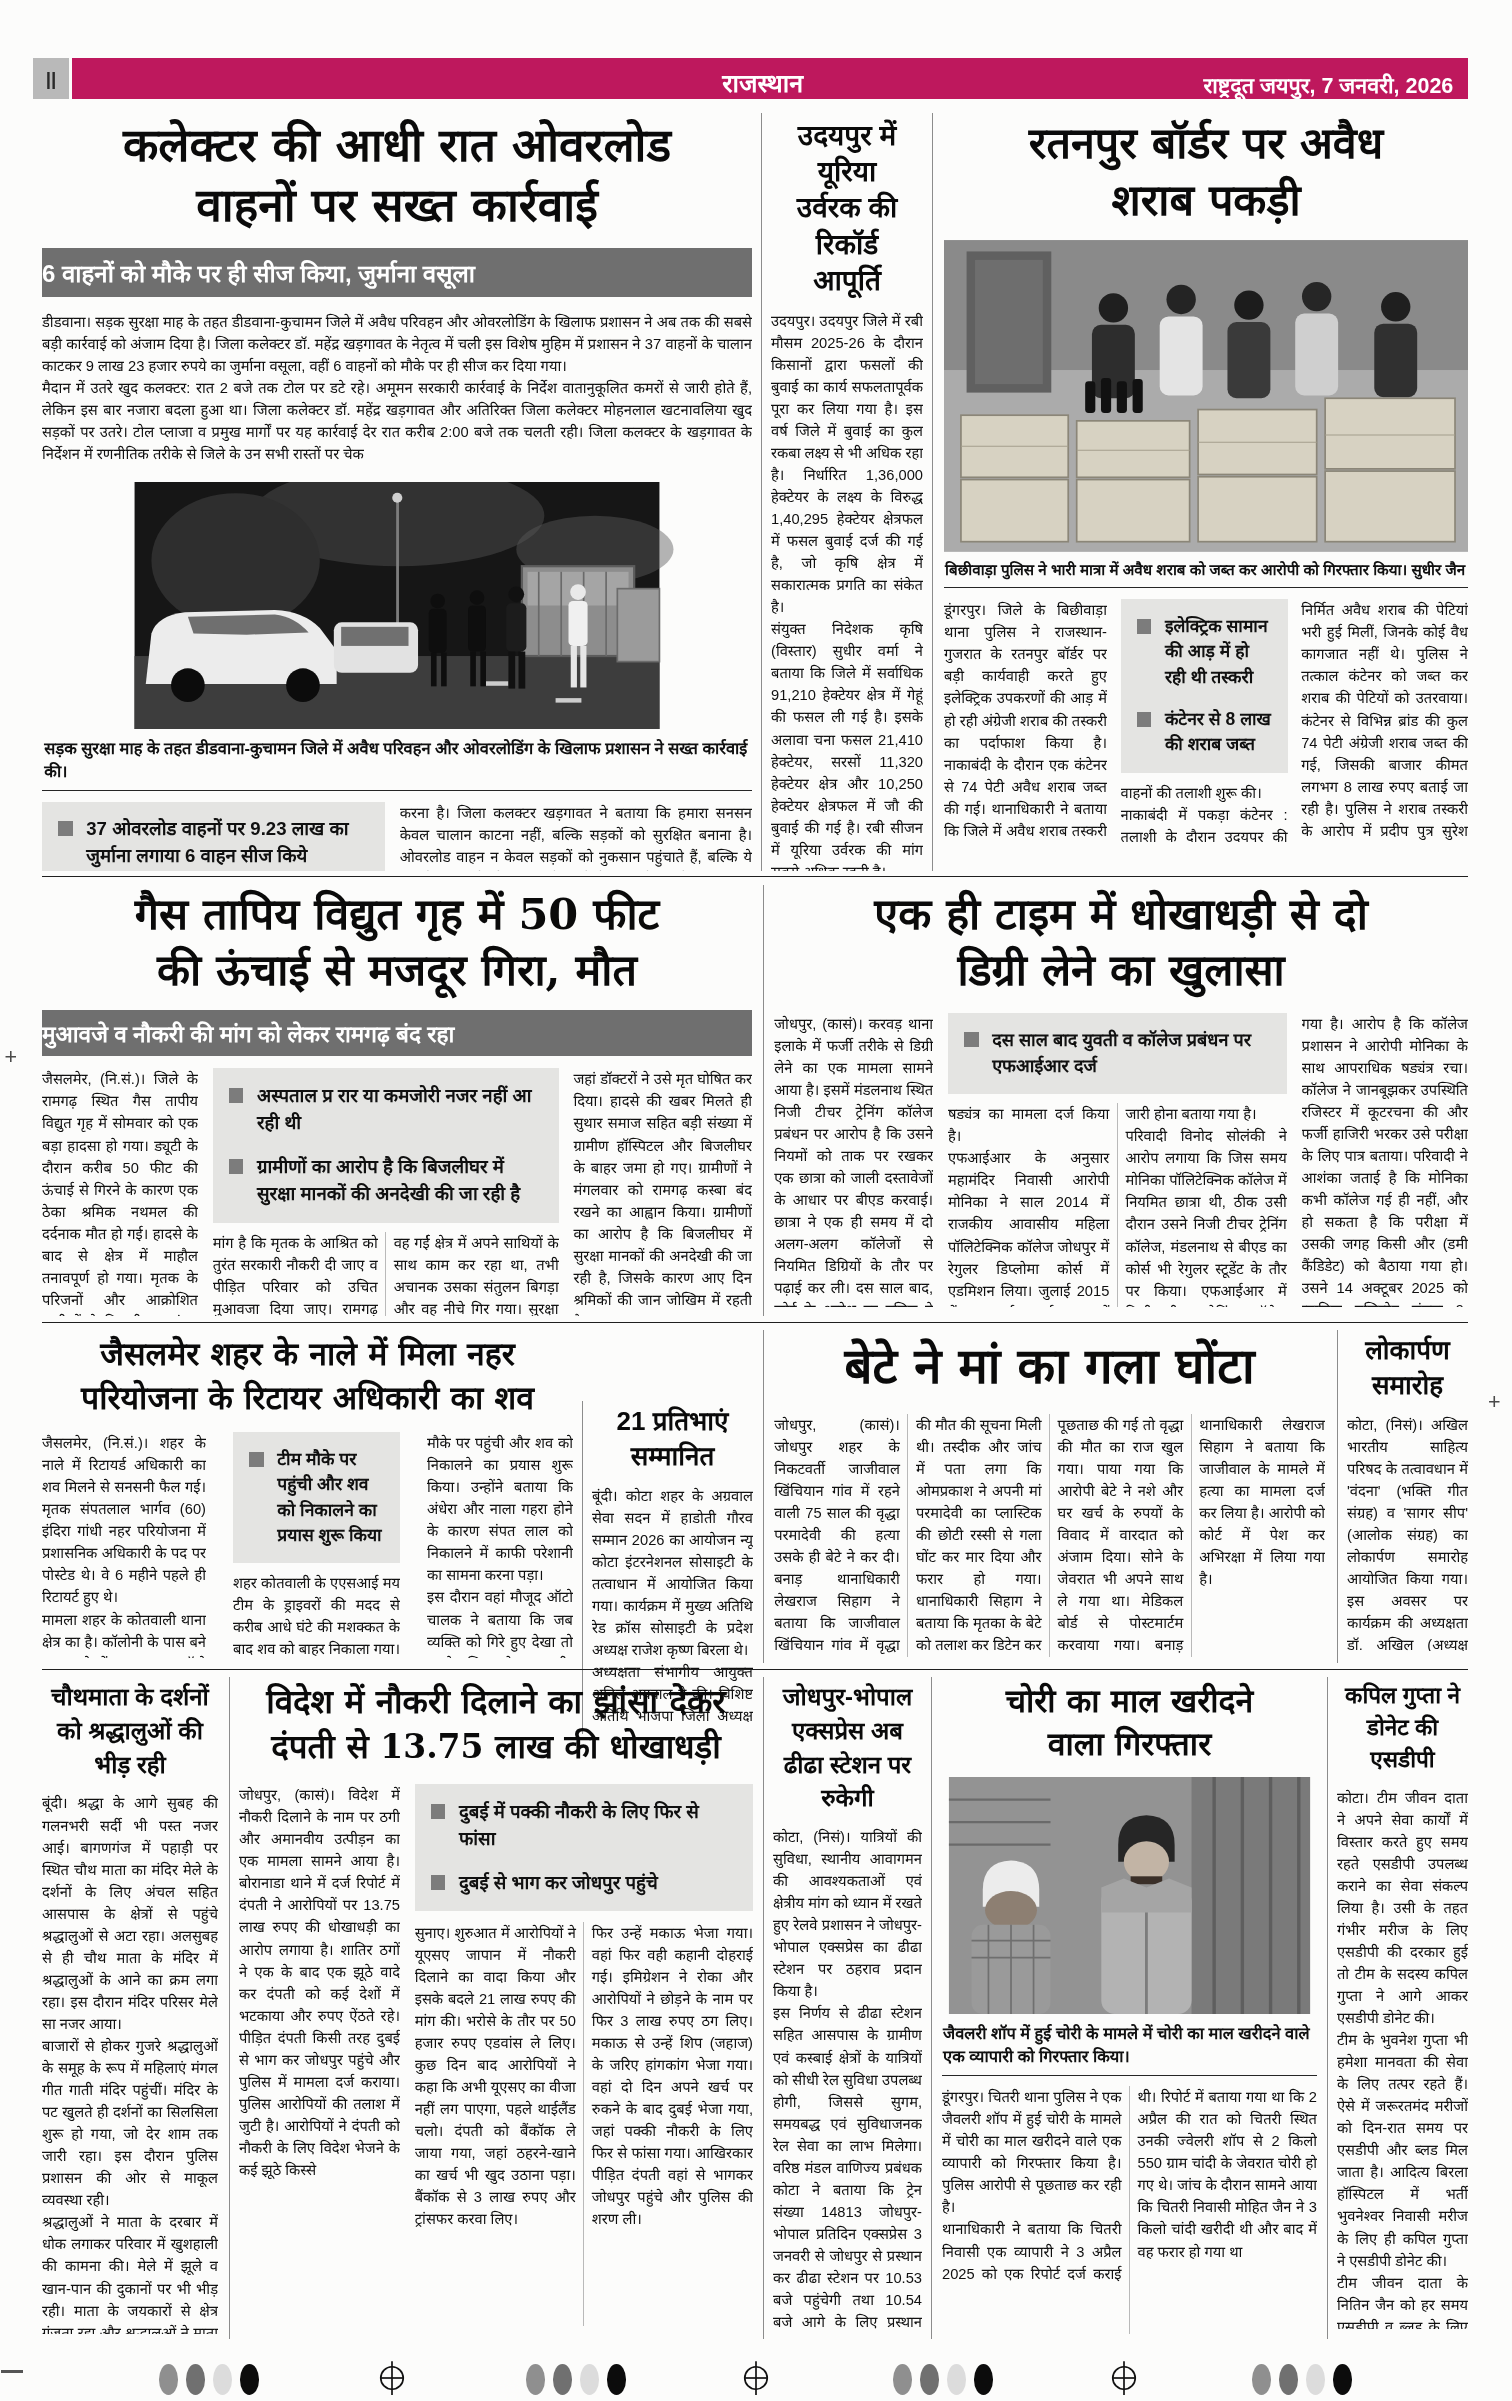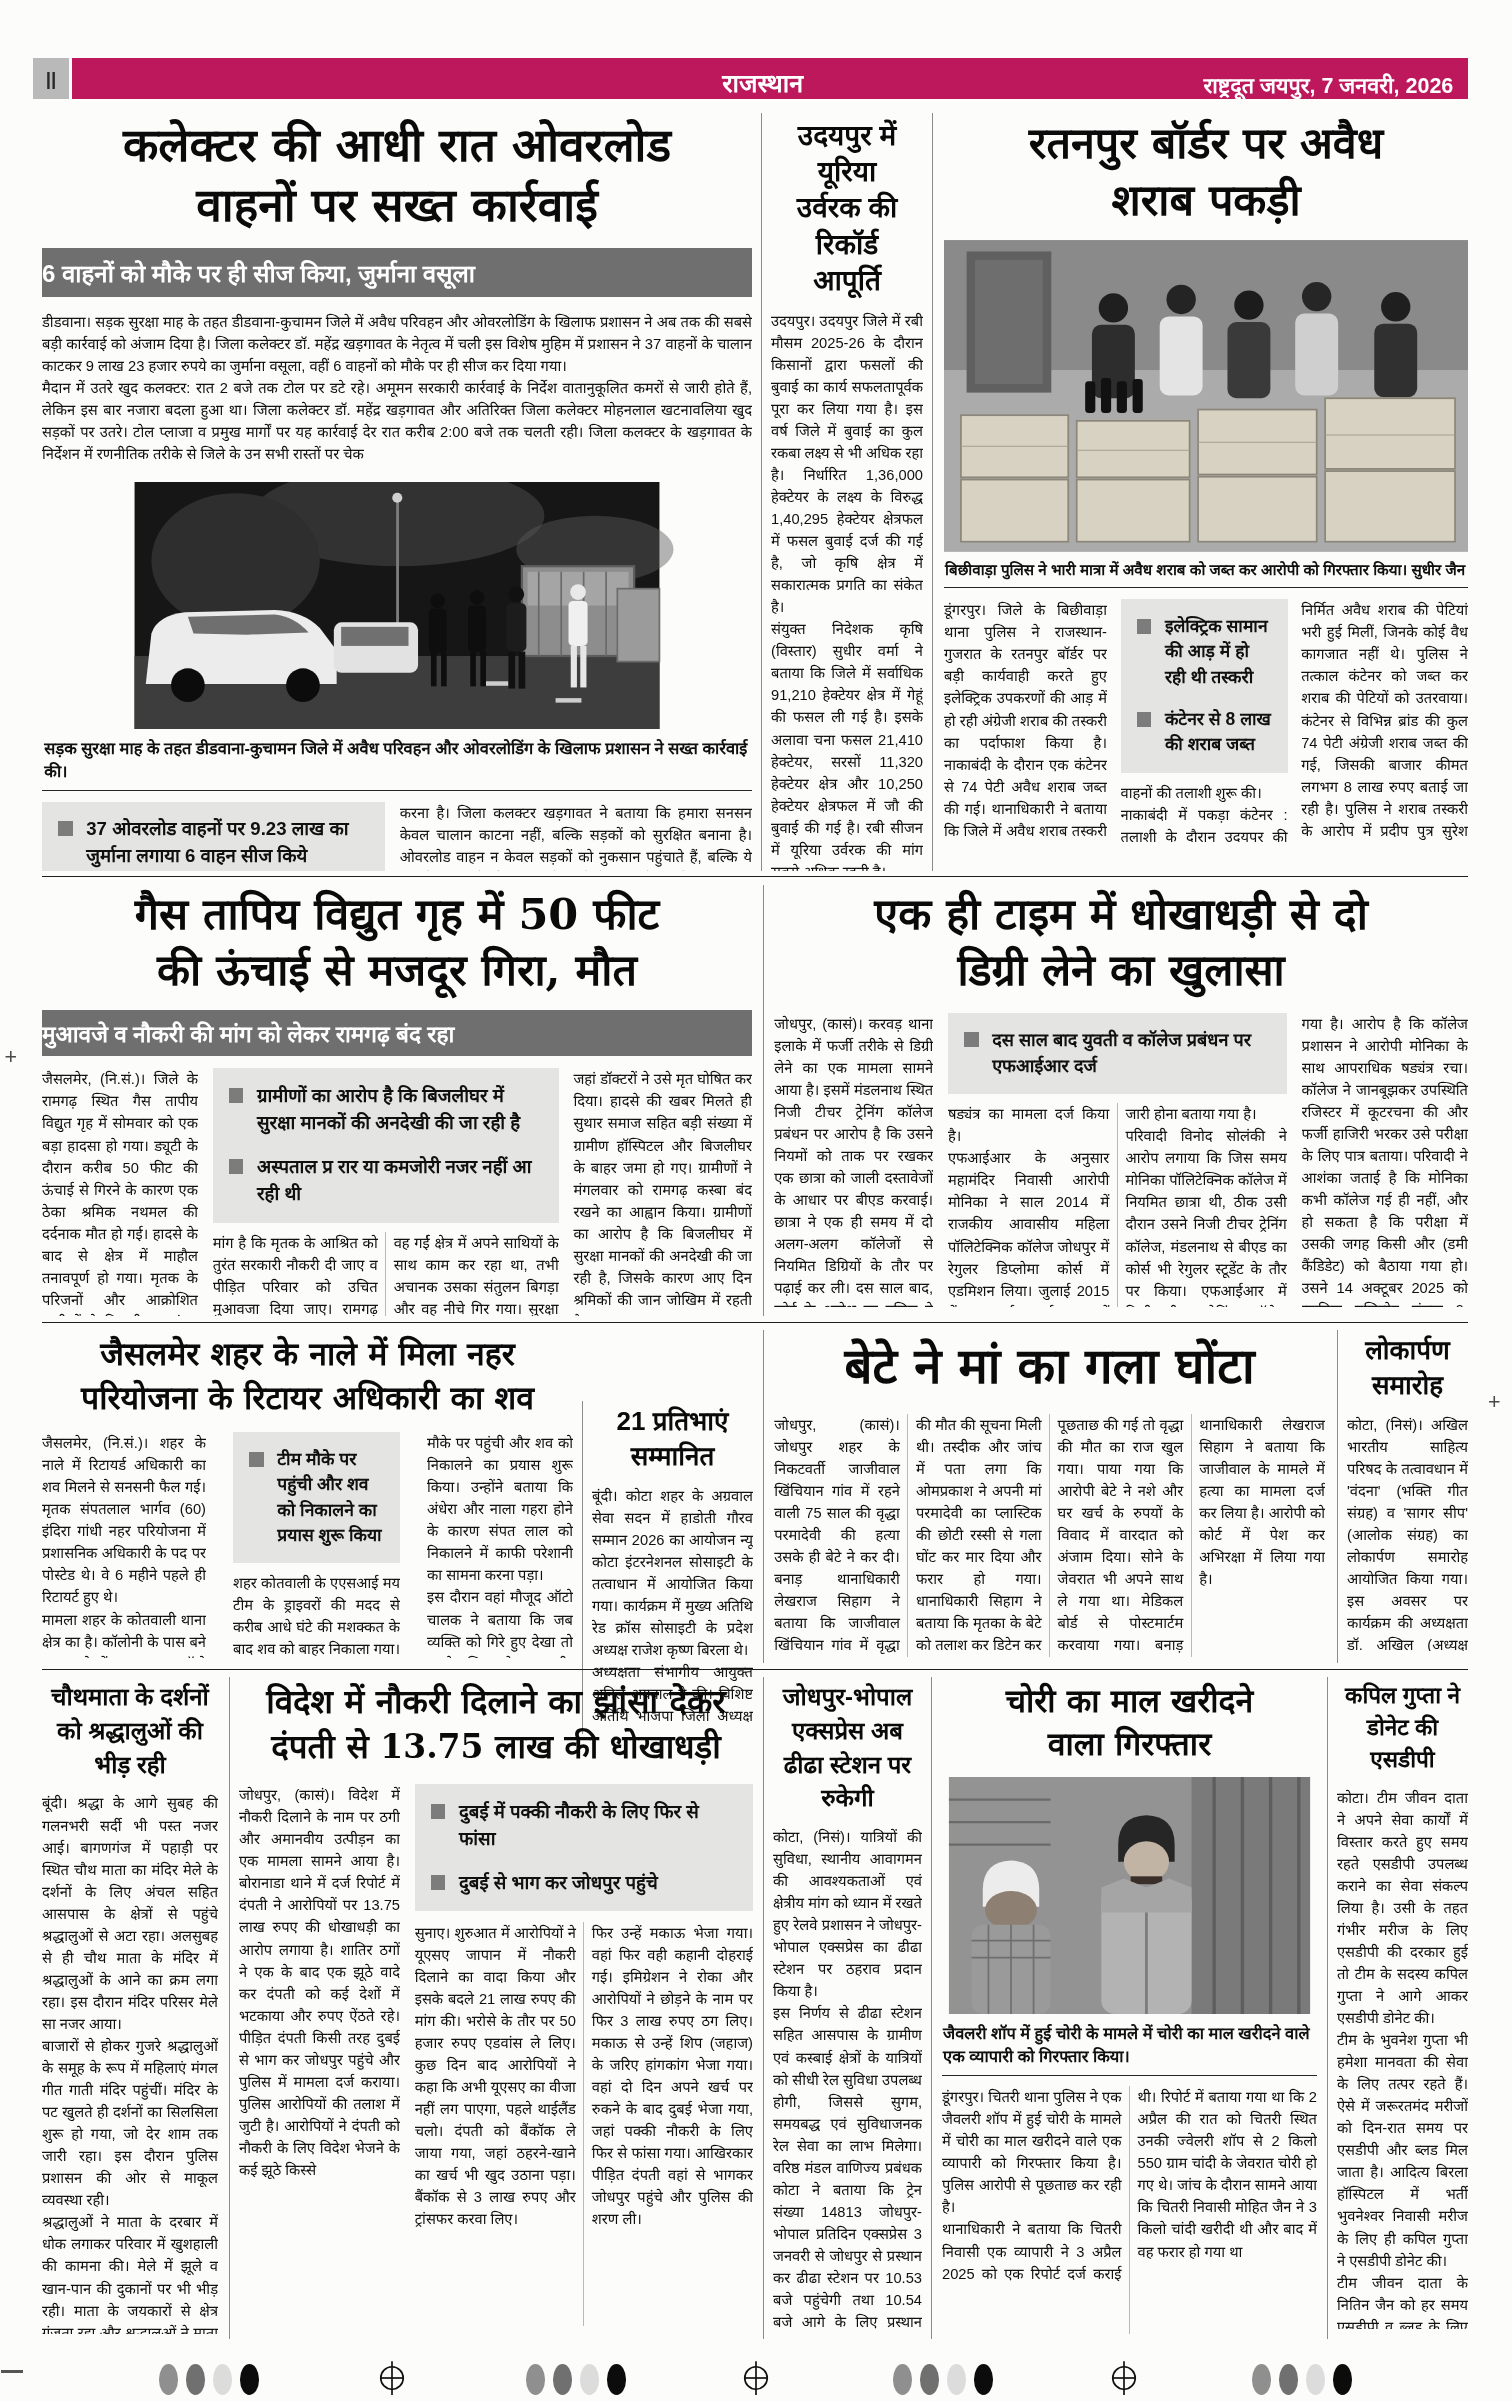--- a/index.html
+++ b/index.html
@@ -184,25 +184,25 @@
   <div class="article" style="left:42px;top:885px;width:710px;height:431px;">
     <div class="headline" style="font-size:43px;line-height:1.3;padding:2.3px 11.3px 11.3px;">गैस तापिय विद्युत गृह में 50 फीट
 की ऊंचाई से मजदूर गिरा, मौत</div>
     <div class="band" style="font-size:22.6px;padding:7.3px 0;">मुआवजे व नौकरी की मांग को लेकर रामगढ़ बंद रहा</div>
     <div style="display:flex;gap:14.7px;margin-top:12.4px;height:265px;">
       <div class="body-text" style="flex:0 0 156px;">जैसलमेर, (नि.सं.)। जिले के रामगढ़ स्थित गैस तापीय विद्युत गृह में सोमवार को एक बड़ा हादसा हो गया। ड्यूटी के दौरान करीब 50 फीट की ऊंचाई से गिरने के कारण एक ठेका श्रमिक नथमल की दर्दनाक मौत हो गई। हादसे के बाद से क्षेत्र में माहौल तनावपूर्ण हो गया। मृतक के परिजनों और आक्रोशित ग्रामीणों ने बिजलीघर प्रबंधन के खिलाफ मोर्चा खोल दिया है। आक्रोशित ग्रामीणों और परिजनों ने मॉर्च्यूरी के बाहर धरना दिया। उनकी</div>
       <div style="flex:0 0 346px;display:flex;flex-direction:column;gap:9px;min-width:0;">
         <div class="hlbox" style="font-size:18.6px;">
           <div class="hl-item">
               <span class="sq"></span>
+              <span>अस्पताल प्र रार या कमजोरी नजर नहीं आ रही थी</span>
+            </div>
+          <div class="hl-item">
+              <span class="sq"></span>
               <span>ग्रामीणों का आरोप है कि बिजलीघर में सुरक्षा मानकों की अनदेखी की जा रही है</span>
-            </div>
-          <div class="hl-item">
-              <span class="sq"></span>
-              <span>अस्पताल प्र रार या कमजोरी नजर नहीं आ रही थी</span>
             </div>
         </div>
         <div class="body-text cols-2" style="flex:1;">मांग है कि मृतक के आश्रित को तुरंत सरकारी नौकरी दी जाए व पीड़ित परिवार को उचित मुआवजा दिया जाए। रामगढ़ निवासी नथमल (50) पुत्र आदूराम सुथार पिछले 6 वर्षों से बिजलीघर में ठेका श्रमिक के रूप में काम कर रहा था। सोमवार दोपहर करीब 3 बजे वह गर्ई क्षेत्र में अपने साथियों के साथ काम कर रहा था, तभी अचानक उसका संतुलन बिगड़ा और वह नीचे गिर गया। सुरक्षा गार्ड ने नथमल को लहूलुहान हालत में जमीन पर पड़ा देखा। आनन-फानन में उसे रामगढ़ हॉस्पिटल ले जाया गया,</div>
       </div>
       <div class="body-text" style="flex:1;">जहां डॉक्टरों ने उसे मृत घोषित कर दिया। हादसे की खबर मिलते ही सुथार समाज सहित बड़ी संख्या में ग्रामीण हॉस्पिटल और बिजलीघर के बाहर जमा हो गए। ग्रामीणों ने मंगलवार को रामगढ़ कस्बा बंद रखने का आह्वान किया। ग्रामीणों का आरोप है कि बिजलीघर में सुरक्षा मानकों की अनदेखी की जा रही है, जिसके कारण आए दिन श्रमिकों की जान जोखिम में रहती है।</div>
     </div>
   </div>
 
   <div class="article" style="left:763px;top:885px;width:705px;height:431px;border-left:0.6px solid #8c8c8c;padding-left:10.2px;box-sizing:border-box;">
     <div class="headline" style="font-size:43px;line-height:1.3;padding:2.3px 5.6px 13.6px;">एक ही टाइम में धोखाधड़ी से दो

